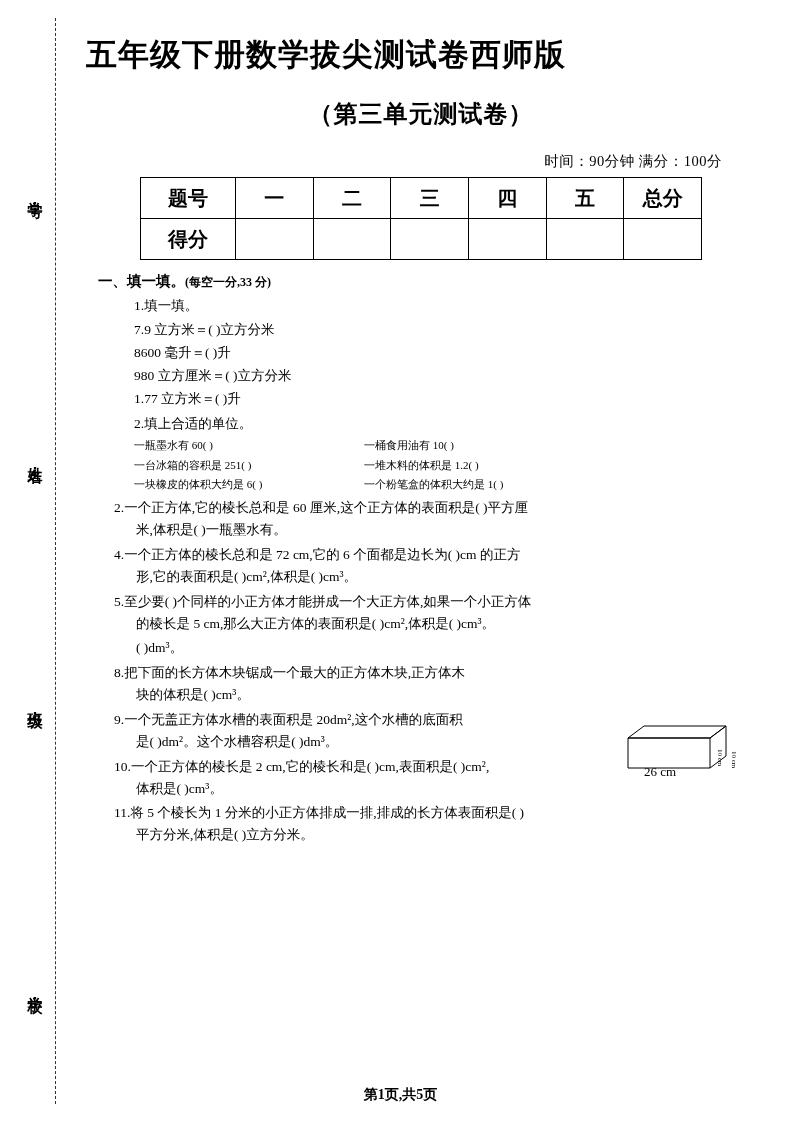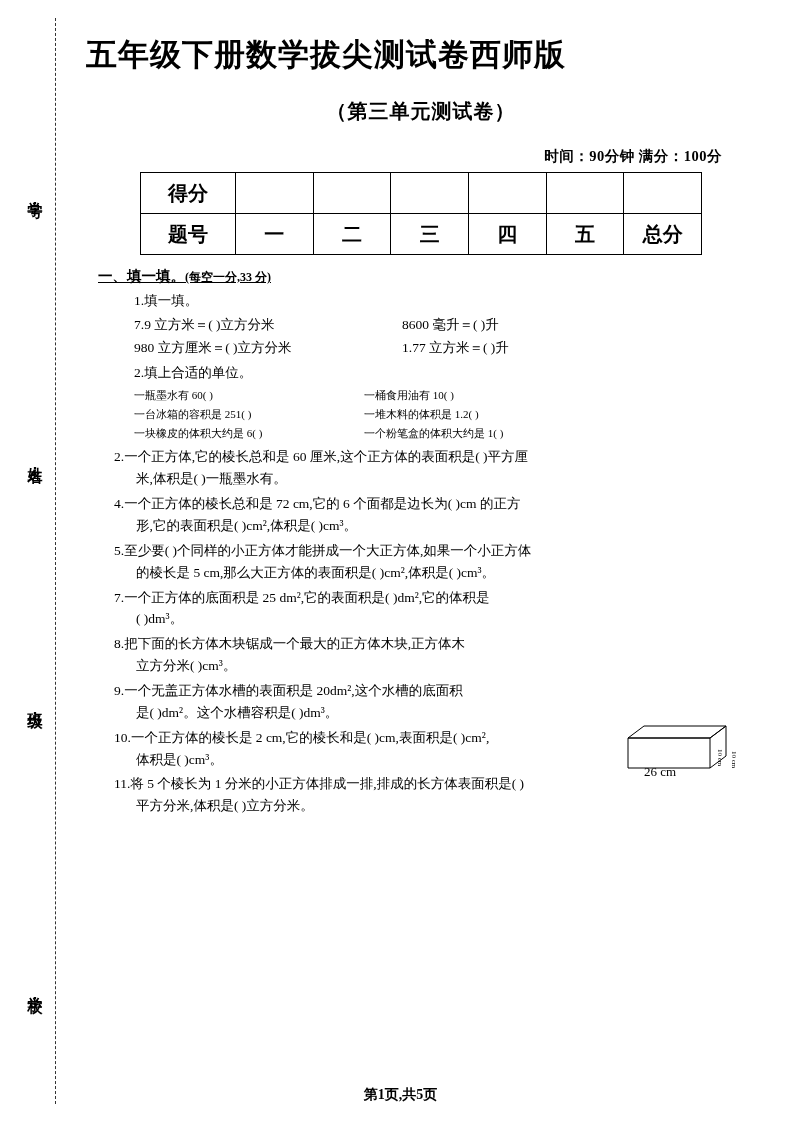--- a/index.html
+++ b/index.html
@@ -59,29 +59,29 @@
     font-family: "Liberation Serif", "DejaVu Serif", serif;
     font-weight: bold;
     font-size: 31px;
     text-align: left;
     margin: 34px 0 0 0;
     letter-spacing: 1px;
   }
   h2.subtitle {
     font-family: "Liberation Serif", "DejaVu Serif", serif;
     font-weight: bold;
-    font-size: 20px;
+    font-size: 24px;
     text-align: center;
     margin: 22px 0 0 0;
     letter-spacing: 1px;
   }
   .meta-line {
     text-align: right;
     font-size: 14.5px;
-    font-weight: bold;
+    font-weight: normal;
     margin: 22px 34px 6px 0;
     letter-spacing: 0.5px;
   }
 
   table.score-table {
     border-collapse: collapse;
     margin: 0 auto;
     width: 562px;
     table-layout: fixed;
   }
@@ -94,21 +94,20 @@
     font-weight: bold;
   }
   table.score-table td.head-cell {
     width: 92px;
   }
 
   .section-head {
     font-size: 14.5px;
     font-weight: bold;
     margin: 12px 0 4px 12px;
-    text-decoration: underline;
   }
   .section-head .small {
     font-size: 12px;
     font-weight: bold;
   }
 
   .q {
     font-size: 13.5px;
     line-height: 1.62;
     margin: 3px 0 3px 28px;
@@ -121,20 +120,21 @@
   .q-sub {
     font-size: 13.5px;
     line-height: 1.62;
     margin: 2px 0 2px 48px;
   }
   .two-col {
     display: flex;
     margin-left: 48px;
     font-size: 13.5px;
     line-height: 1.7;
+    flex-direction: column;
   }
   .two-col .c1 { width: 268px; }
   .two-col .c2 { width: 280px; }
   .unit-row {
     display: flex;
     margin-left: 48px;
     font-size: 11px;
     line-height: 1.75;
   }
   .unit-row .u1 { width: 230px; }
@@ -195,37 +195,37 @@
   <div class="content">
 
     <h1 class="title">五年级下册数学拔尖测试卷西师版</h1>
     <h2 class="subtitle">（第三单元测试卷）</h2>
 
     <div class="meta-line">时间：90分钟  满分：100分</div>
 
     <table class="score-table">
       <tbody>
           <tr>
-        <td class="head-cell">得分</td>
-        <td></td>
-        <td></td>
-        <td></td>
-        <td></td>
-        <td></td>
-        <td></td>
-      </tr>
-      <tr>
         <td class="head-cell">题号</td>
         <td>一</td>
         <td>二</td>
         <td>三</td>
         <td>四</td>
         <td>五</td>
         <td>总分</td>
       </tr>
+      <tr>
+        <td class="head-cell">得分</td>
+        <td></td>
+        <td></td>
+        <td></td>
+        <td></td>
+        <td></td>
+        <td></td>
+      </tr>
     </tbody>
       </table>
 
     <div class="section-head">
       <span>一、填一填。</span><span class="small">(每空一分,33 分)</span>
     </div>
 
     <div class="q-sub">1.填一填。</div>
     <div class="two-col">
       <div class="c1">7.9 立方米＝(       )立方分米</div>
@@ -260,27 +260,26 @@
       <span class="ind">形,它的表面积是(       )cm²,体积是(       )cm³。</span>
     </div>
 
     <div class="q">
       <span>5.至少要(       )个同样的小正方体才能拼成一个大正方体,如果一个小正方体</span>
       <span class="ind">的棱长是 5 cm,那么大正方体的表面积是(       )cm²,体积是(       )cm³。</span>
     </div>
 
 
     <div class="q">
-      <span>7.一个正方体的底面积是 25 dm²,它的表面积是(        )dm²,它的体积是</span>
       <span class="ind">(       )dm³。</span>
     </div>
 
     <div class="q">
       <span>8.把下面的长方体木块锯成一个最大的正方体木块,正方体木</span>
-      <span class="ind">立方分米(       )cm³。</span>
+      <span class="ind">块的体积是(       )cm³。</span>
     </div>
 
     <div class="q">
       <span>9.一个无盖正方体水槽的表面积是 20dm²,这个水槽的底面积</span>
       <span class="ind">是(       )dm²。这个水槽容积是(       )dm³。</span>
     </div>
 
     <div class="q">
       <span>10.一个正方体的棱长是 2 cm,它的棱长和是(       )cm,表面积是(       )cm²,</span>
       <span class="ind">体积是(       )cm³。</span>

